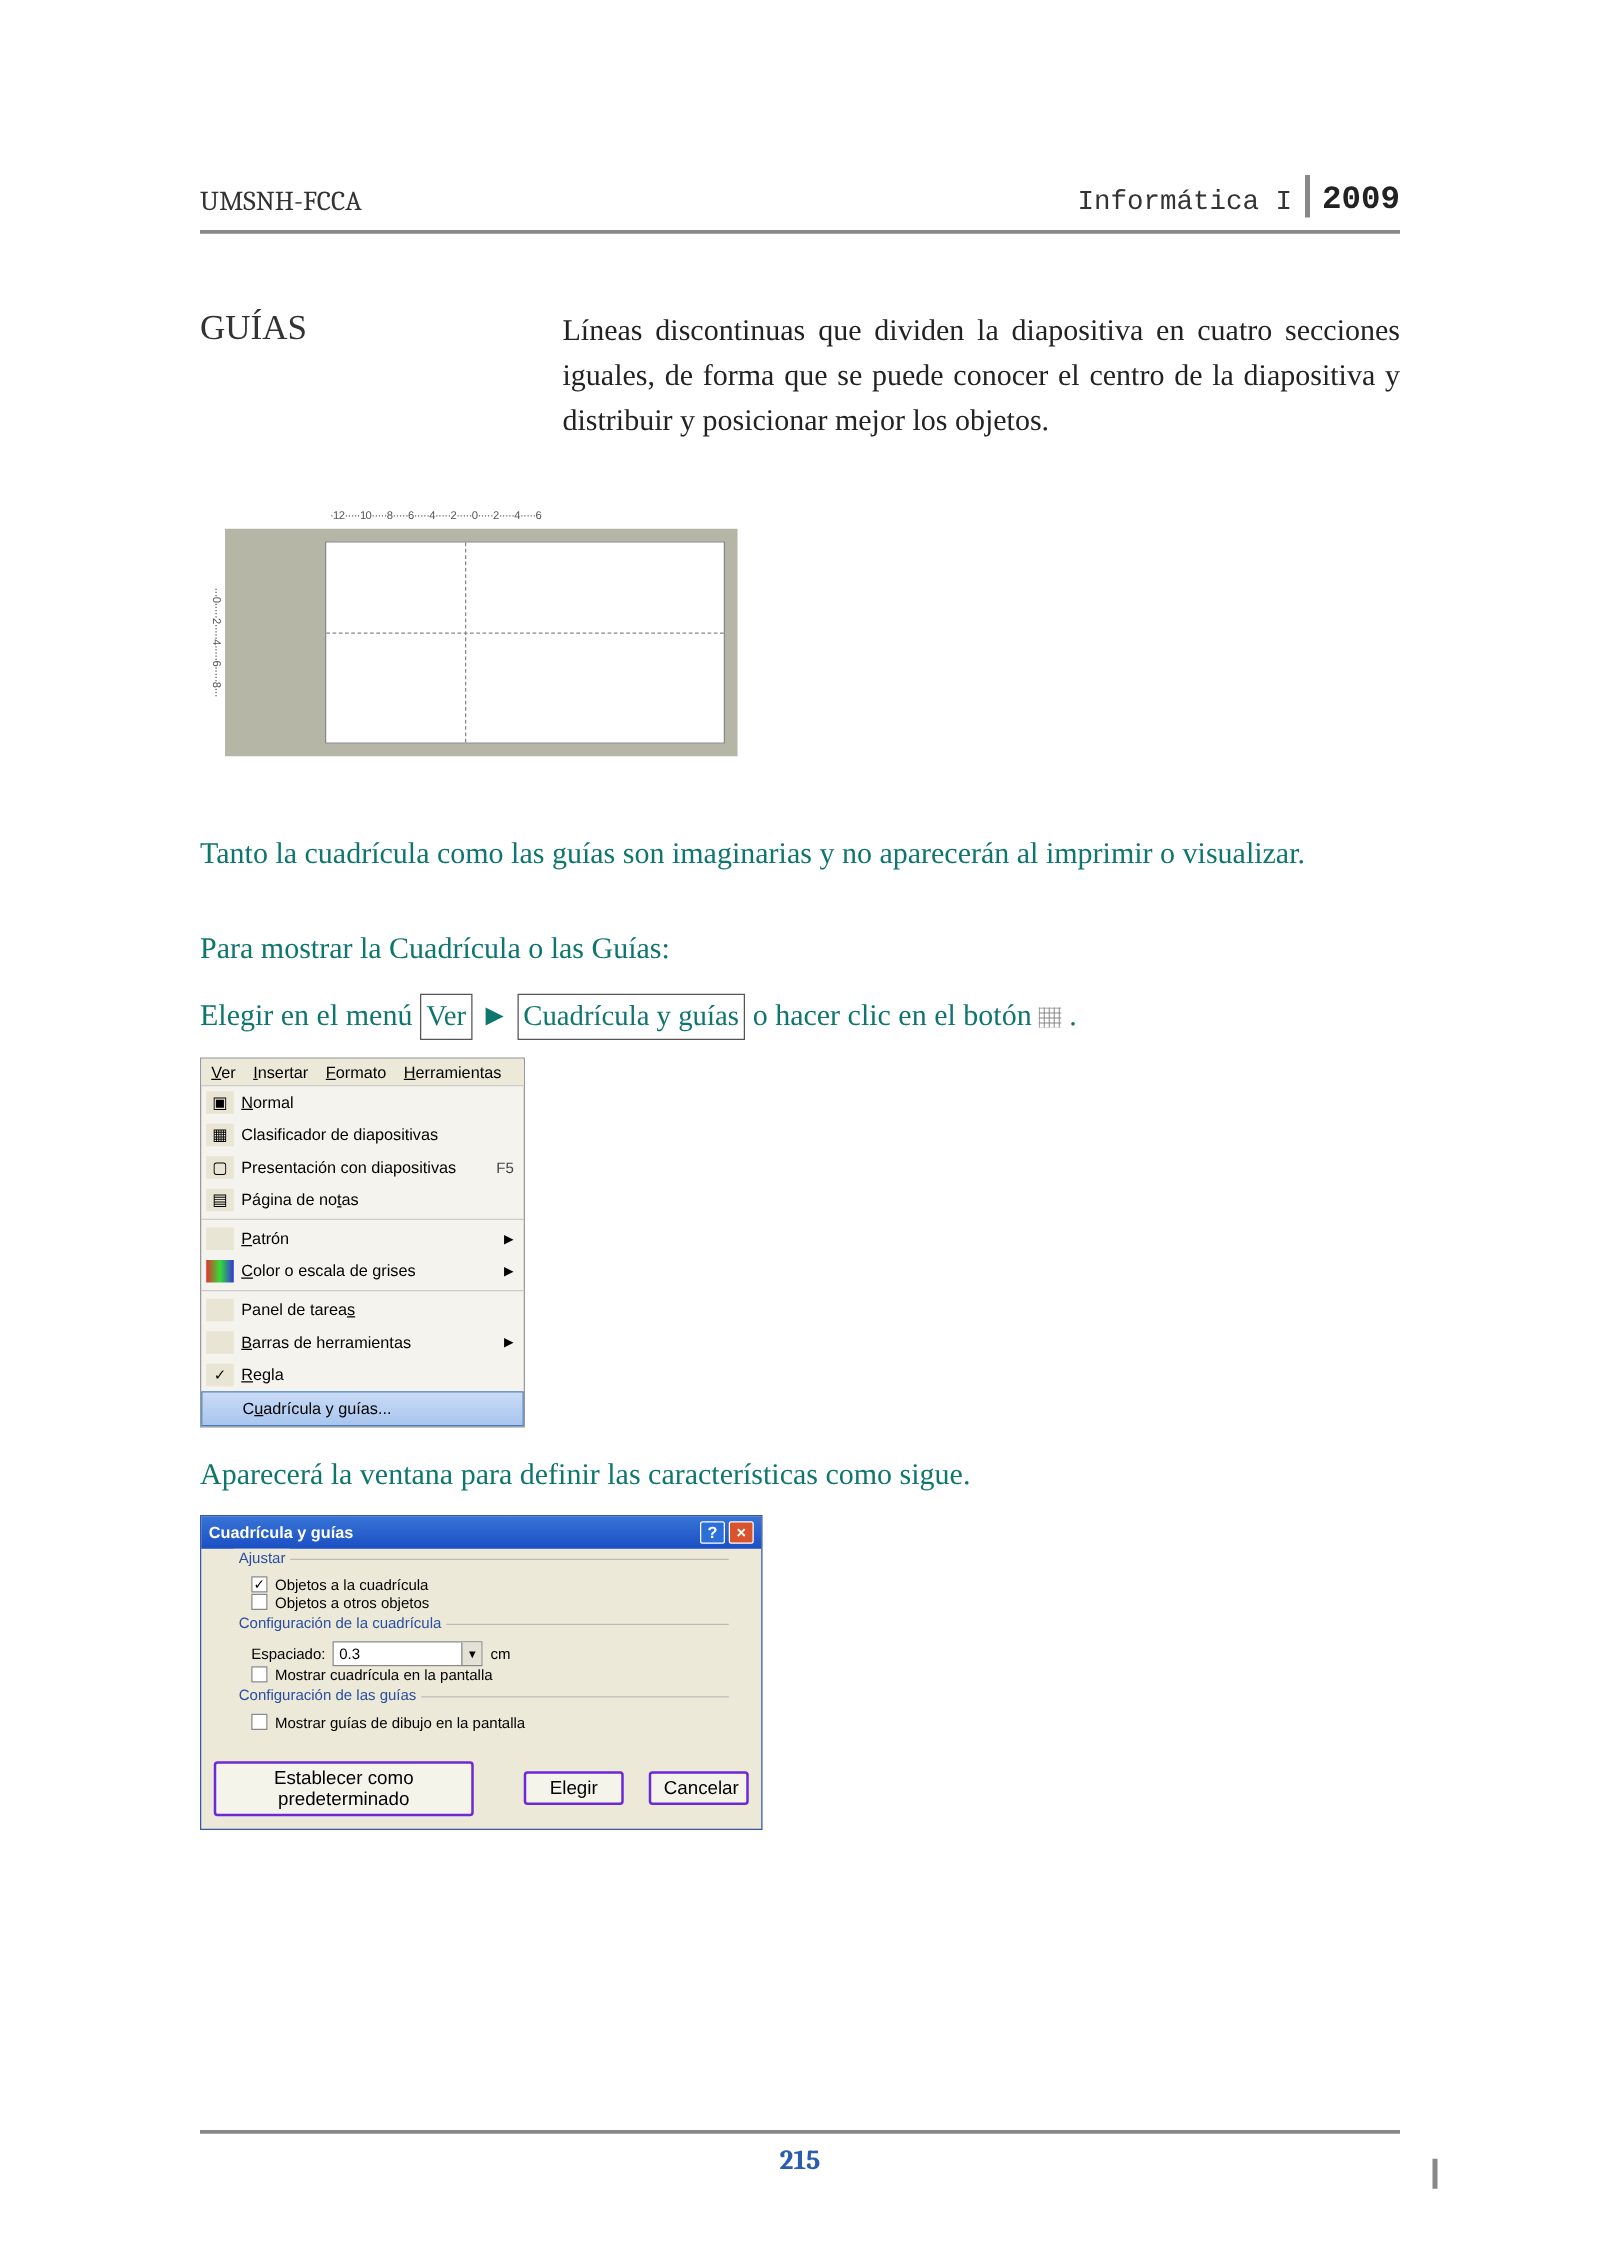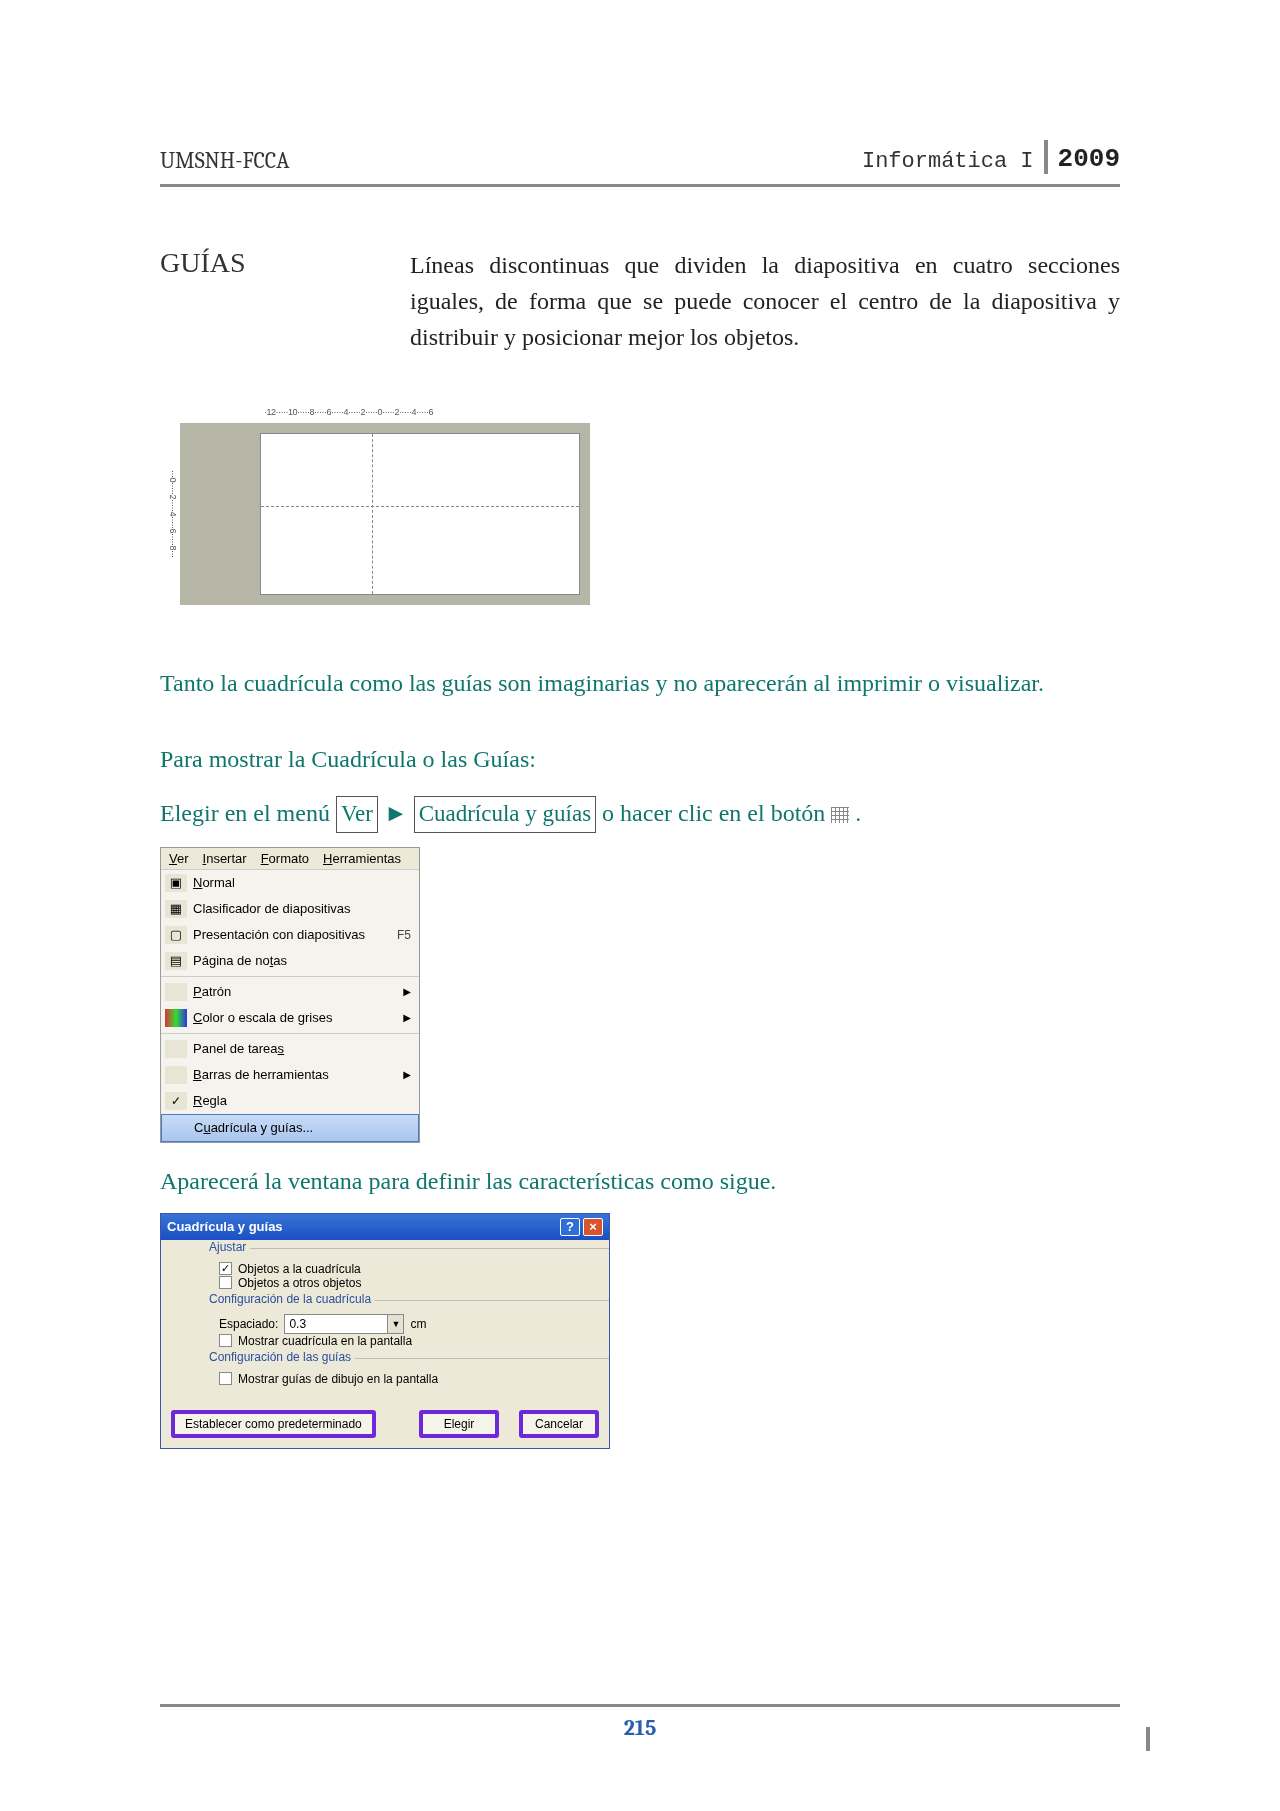--- a/index.html
+++ b/index.html
@@ -41,20 +41,21 @@
     height: 34px;
     background: #888;
   }
   .year {
     font-weight: bold;
     font-size: 26px;
     color: #222;
   }
   .section-row {
     display: flex;
+    gap: 40px;
     margin-bottom: 50px;
   }
   .section-title {
     width: 250px;
     font-size: 28px;
     color: #333;
   }
   .section-body {
     flex: 1;
     font-size: 24px;
@@ -237,21 +238,21 @@
     align-items: center;
     justify-content: center;
     font-size: 13px;
     font-weight: bold;
     border: 1px solid #fff;
     border-radius: 2px;
     font-family: Arial, sans-serif;
   }
   .btn-help { background: #2c6fd8; color: #fff; }
   .btn-close { background: #d9532c; color: #fff; }
-  .dialog-body { padding: 8px 0; margin-left: 44px; }
+  .dialog-body { padding: 8px 26px; }
   .fieldset {
     border-top: 1px solid #bbb;
     margin-bottom: 10px;
     padding-top: 4px;
     position: relative;
   }
   .fieldset .legend {
     position: relative;
     top: -14px;
     background: #ece9d8;
@@ -299,24 +300,24 @@
     font-size: 9px;
   }
   .dialog-buttons {
     display: flex;
     gap: 20px;
     padding: 6px 10px 10px 10px;
     align-items: center;
   }
   .win-btn {
     background: #f5f4ea;
-    border: 4px solid #6d28d9;
+    border: 2px solid #6d28d9;
     border-radius: 3px;
     padding: 3px 10px;
-    font-size: 12px;
+    font-size: 15px;
     min-width: 80px;
     text-align: center;
   }
   .dialog-buttons .spacer { flex: 1; }
 
   .page-footer {
     position: absolute;
     bottom: 70px;
     left: 160px;
     right: 160px;

